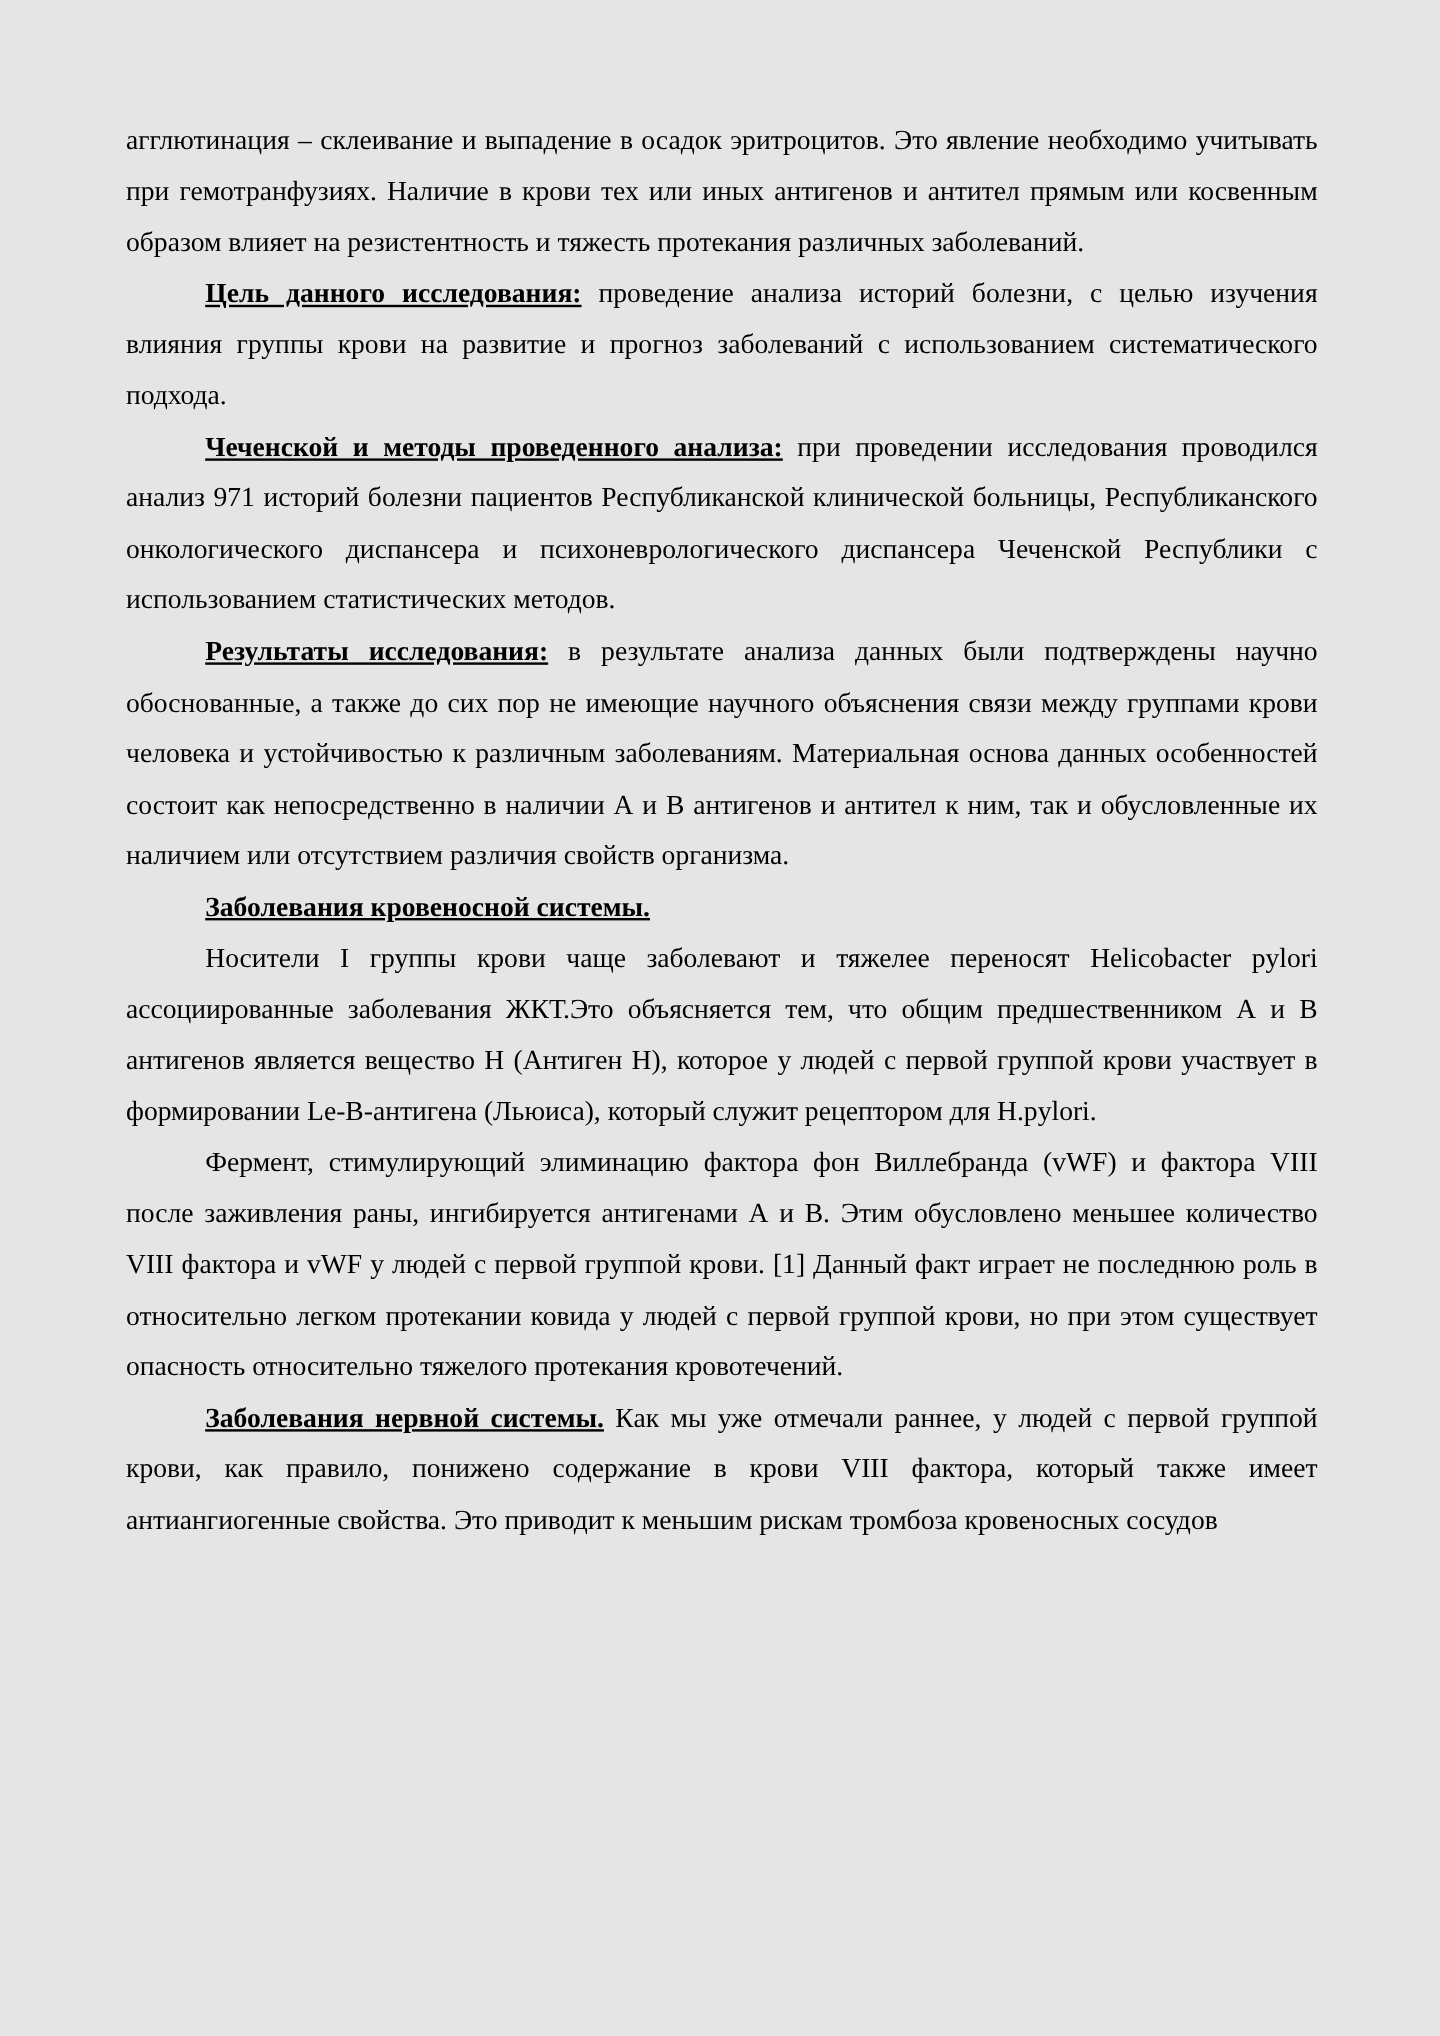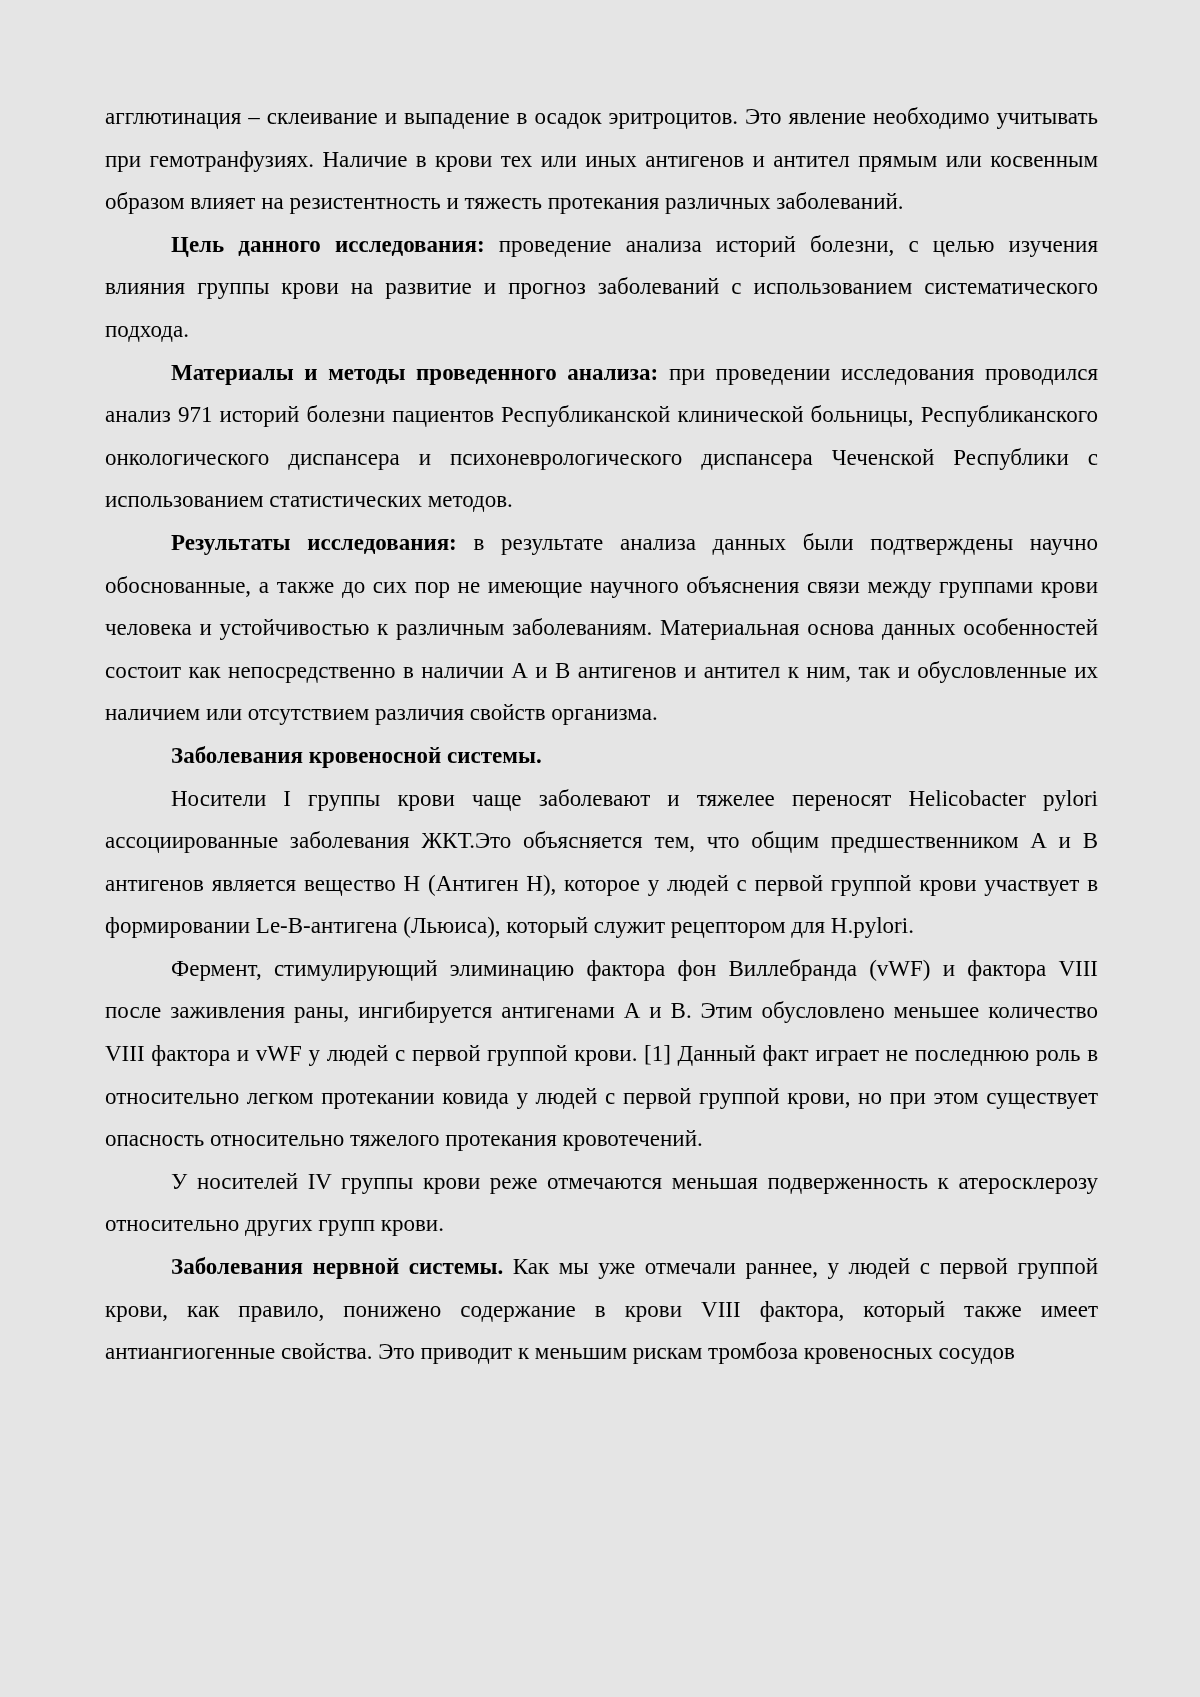--- a/index.html
+++ b/index.html
@@ -28,42 +28,42 @@
   .content p {
     margin: 0;
     padding: 0;
     text-indent: 66px;
   }
   .content p.no-indent {
     text-indent: 0;
   }
   .lead {
     font-weight: bold;
+    text-decoration: underline;
   }
 </style>
 </head>
 <body>
 
 <div class="page">
   <div class="content">
 
     <p class="no-indent"><span class="lead"></span><span>агглютинация – склеивание и выпадение в осадок эритроцитов. Это явление необходимо учитывать при гемотранфузиях. Наличие в крови тех или иных антигенов и антител прямым или косвенным образом влияет на резистентность и тяжесть протекания различных заболеваний.</span></p>
 
     <p><span class="lead">Цель данного исследования:</span><span> проведение анализа историй болезни, с целью изучения влияния группы крови на развитие и прогноз заболеваний с использованием систематического подхода.</span></p>
 
-    <p><span class="lead">Материалы и методы проведенного анализа:</span><span> при проведении исследования проводился анализ 971 историй болезни пациентов Республиканской клинической больницы, Республиканского онкологического диспансера и психоневрологического диспансера Чеченской Республики с использованием статистических методов.</span></p>
+    <p><span class="lead">Чеченской и методы проведенного анализа:</span><span> при проведении исследования проводился анализ 971 историй болезни пациентов Республиканской клинической больницы, Республиканского онкологического диспансера и психоневрологического диспансера Чеченской Республики с использованием статистических методов.</span></p>
 
     <p><span class="lead">Результаты исследования:</span><span> в результате анализа данных были подтверждены научно обоснованные, а также до сих пор не имеющие научного объяснения связи между группами крови человека и устойчивостью к различным заболеваниям. Материальная основа данных особенностей состоит как непосредственно в наличии А и В антигенов и антител к ним, так и обусловленные их наличием или отсутствием различия свойств организма.</span></p>
 
 
 
     <p><span class="lead">Заболевания кровеносной системы.</span><span></span></p>
 
     <p><span class="lead"></span><span>Носители I группы крови чаще заболевают и тяжелее переносят Helicobacter pylori ассоциированные заболевания ЖКТ.Это объясняется тем, что общим предшественником А и В антигенов является вещество H (Антиген H), которое у людей с первой группой крови участвует в формировании Le-B-антигена (Льюиса), который служит рецептором для H.pylori.</span></p>
 
     <p><span class="lead"></span><span>Фермент, стимулирующий элиминацию фактора фон Виллебранда (vWF) и фактора VIII после заживления раны, ингибируется антигенами А и В. Этим обусловлено меньшее количество VIII фактора и vWF у людей с первой группой крови. [1] Данный факт играет не последнюю роль в относительно легком протекании ковида у людей с первой группой крови, но при этом существует опасность относительно тяжелого протекания кровотечений.</span></p>
 
-    <p><span class="lead"></span><span>У носителей IV группы крови реже отмечаются меньшая подверженность к атеросклерозу относительно других групп крови.</span></p>
 
     <p><span class="lead">Заболевания нервной системы.</span><span> Как мы уже отмечали раннее, у людей с первой группой крови, как правило, понижено содержание в крови VIII фактора, который также имеет антиангиогенные свойства. Это приводит к меньшим рискам тромбоза кровеносных сосудов</span></p>
 
   </div>
 </div>
 
 </body></html>

